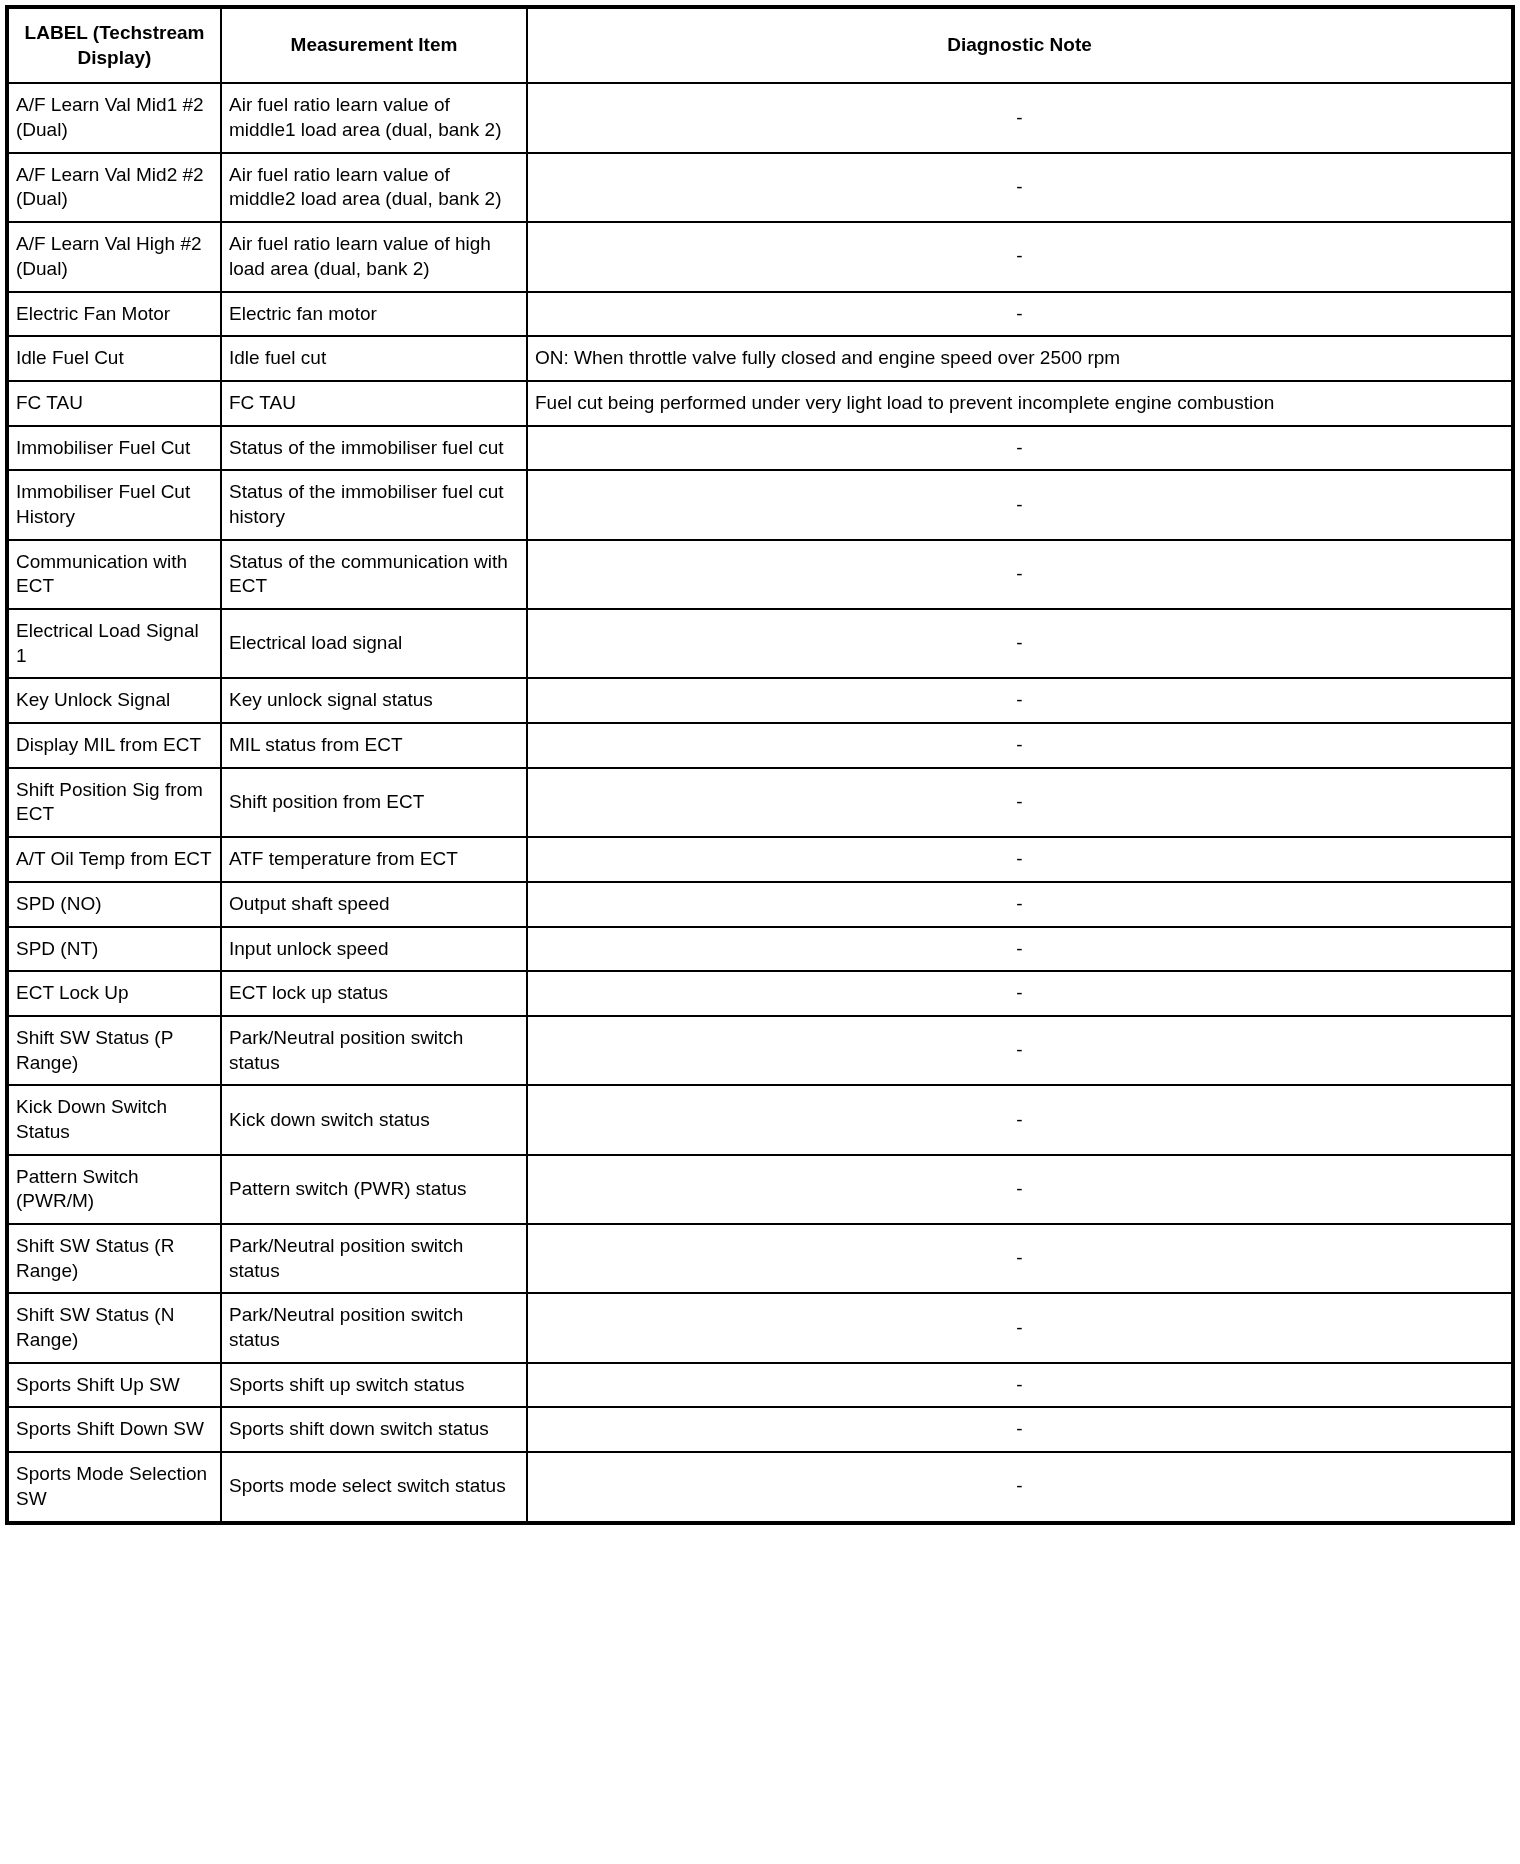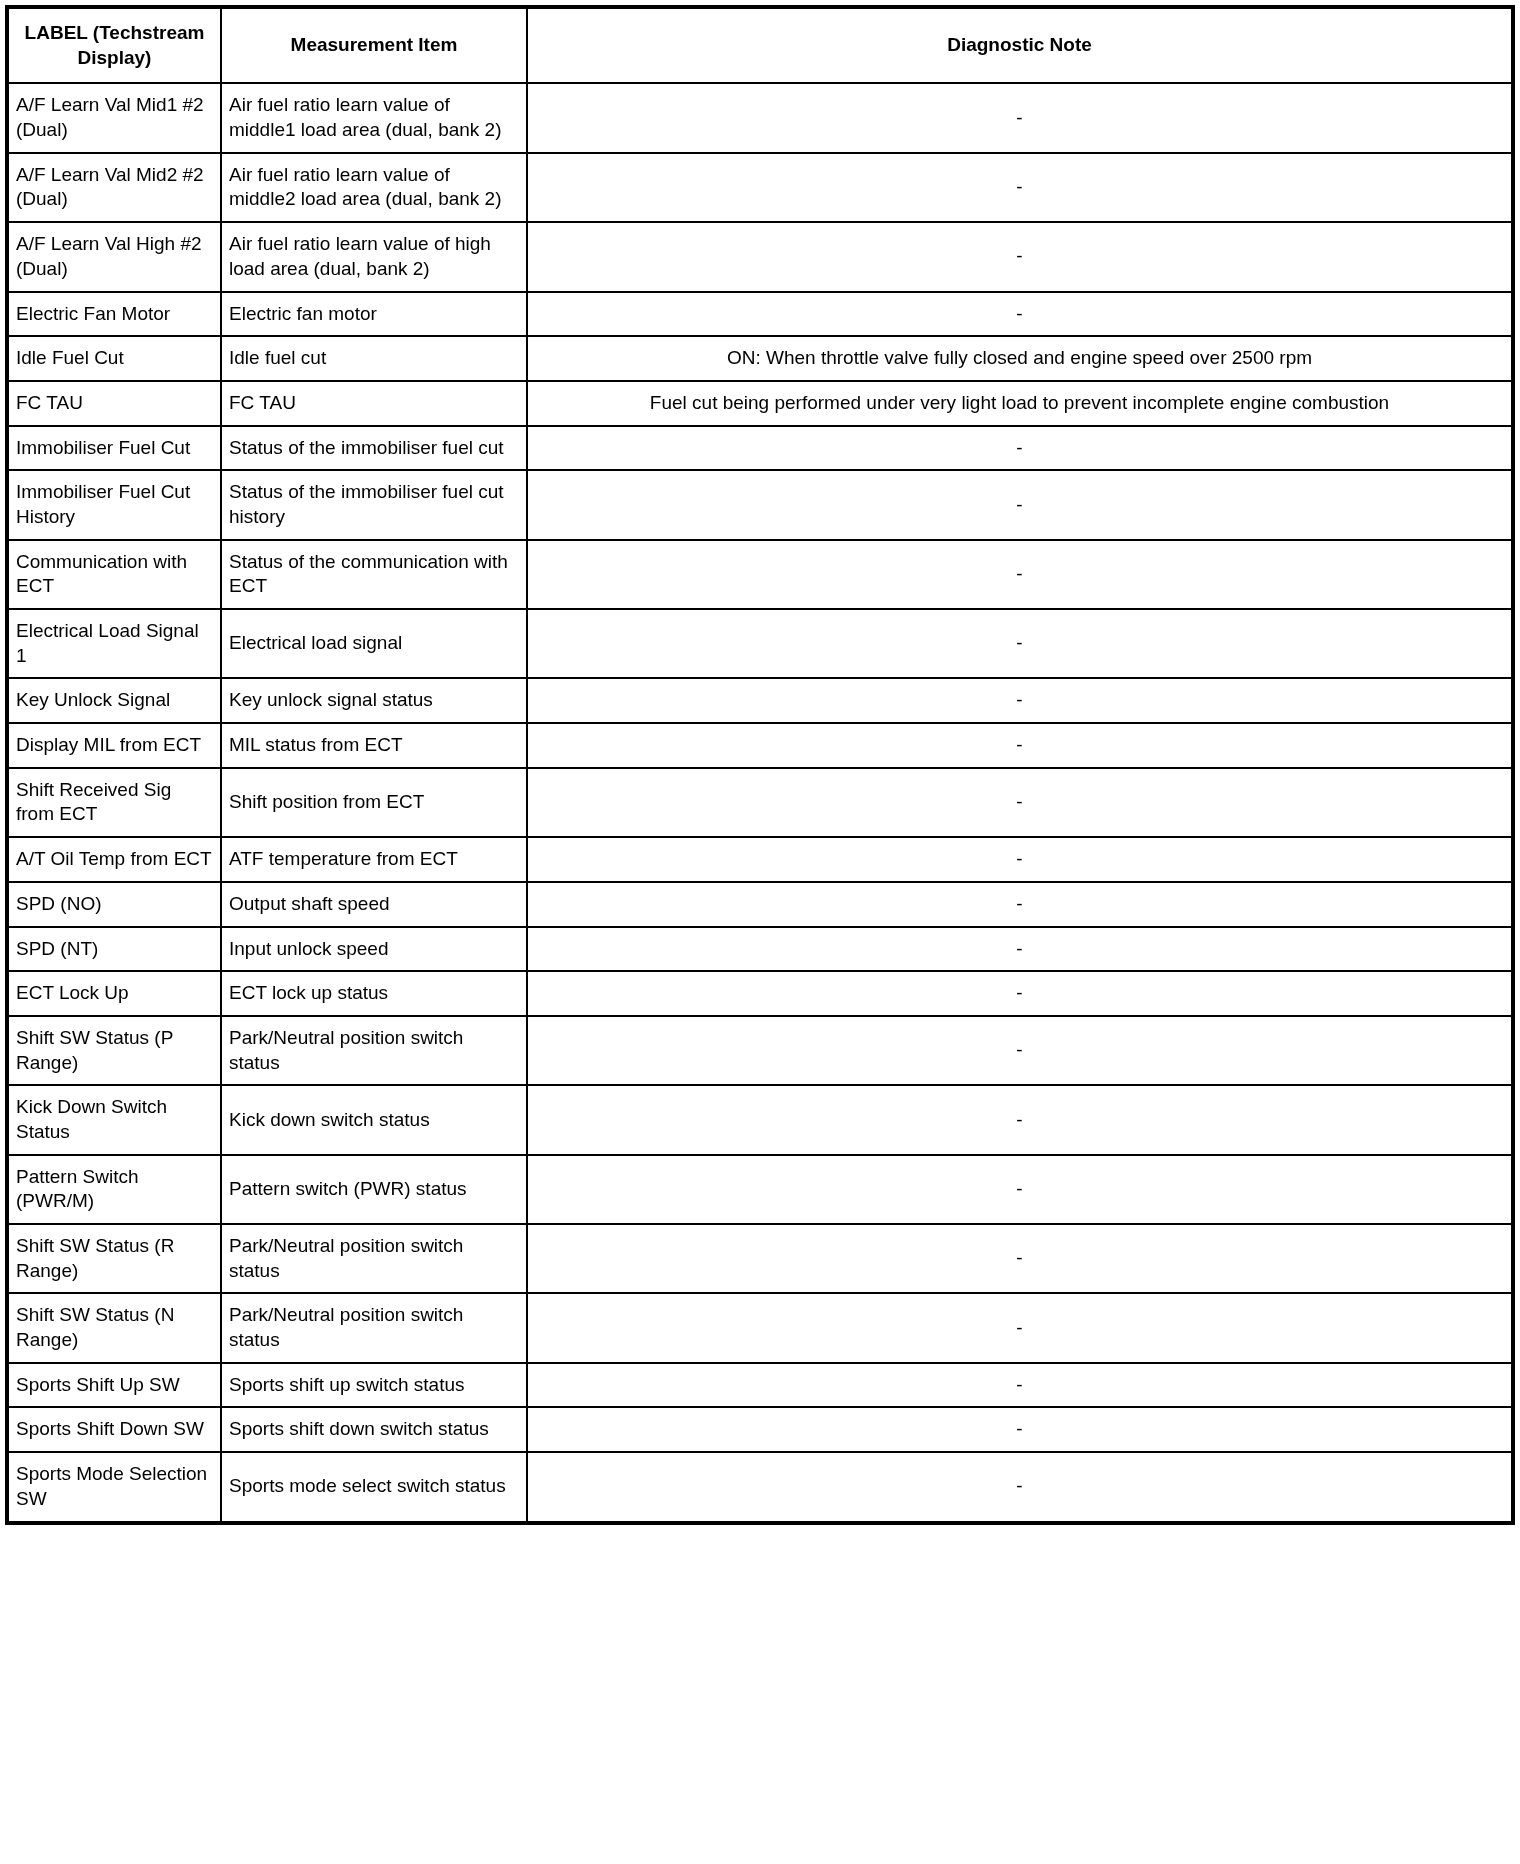--- a/index.html
+++ b/index.html
@@ -41,21 +41,21 @@
   col.c-label { width: 214px; }
   col.c-item  { width: 306px; }
   col.c-note  { width: auto; }
   td.cell-label, td.cell-item {
     text-align: left;
   }
   td.cell-note.dash {
     text-align: center;
   }
   td.cell-note.text {
-    text-align: center;
+    text-align: left;
     margin-left: 26px;
   }
 </style>
 </head>
 <body>
 
 <div class="page">
   <table class="diag">
     <colgroup>
       <col class="c-label">
@@ -124,21 +124,21 @@
           <td class="cell-label">Key Unlock Signal</td>
           <td class="cell-item">Key unlock signal status</td>
           <td class="cell-note dash">-</td>
         </tr>
         <tr>
           <td class="cell-label">Display MIL from ECT</td>
           <td class="cell-item">MIL status from ECT</td>
           <td class="cell-note dash">-</td>
         </tr>
         <tr>
-          <td class="cell-label">Shift Received Sig from ECT</td>
+          <td class="cell-label">Shift Position Sig from ECT</td>
           <td class="cell-item">Shift position from ECT</td>
           <td class="cell-note dash">-</td>
         </tr>
         <tr>
           <td class="cell-label">A/T Oil Temp from ECT</td>
           <td class="cell-item">ATF temperature from ECT</td>
           <td class="cell-note dash">-</td>
         </tr>
         <tr>
           <td class="cell-label">SPD (NO)</td>

